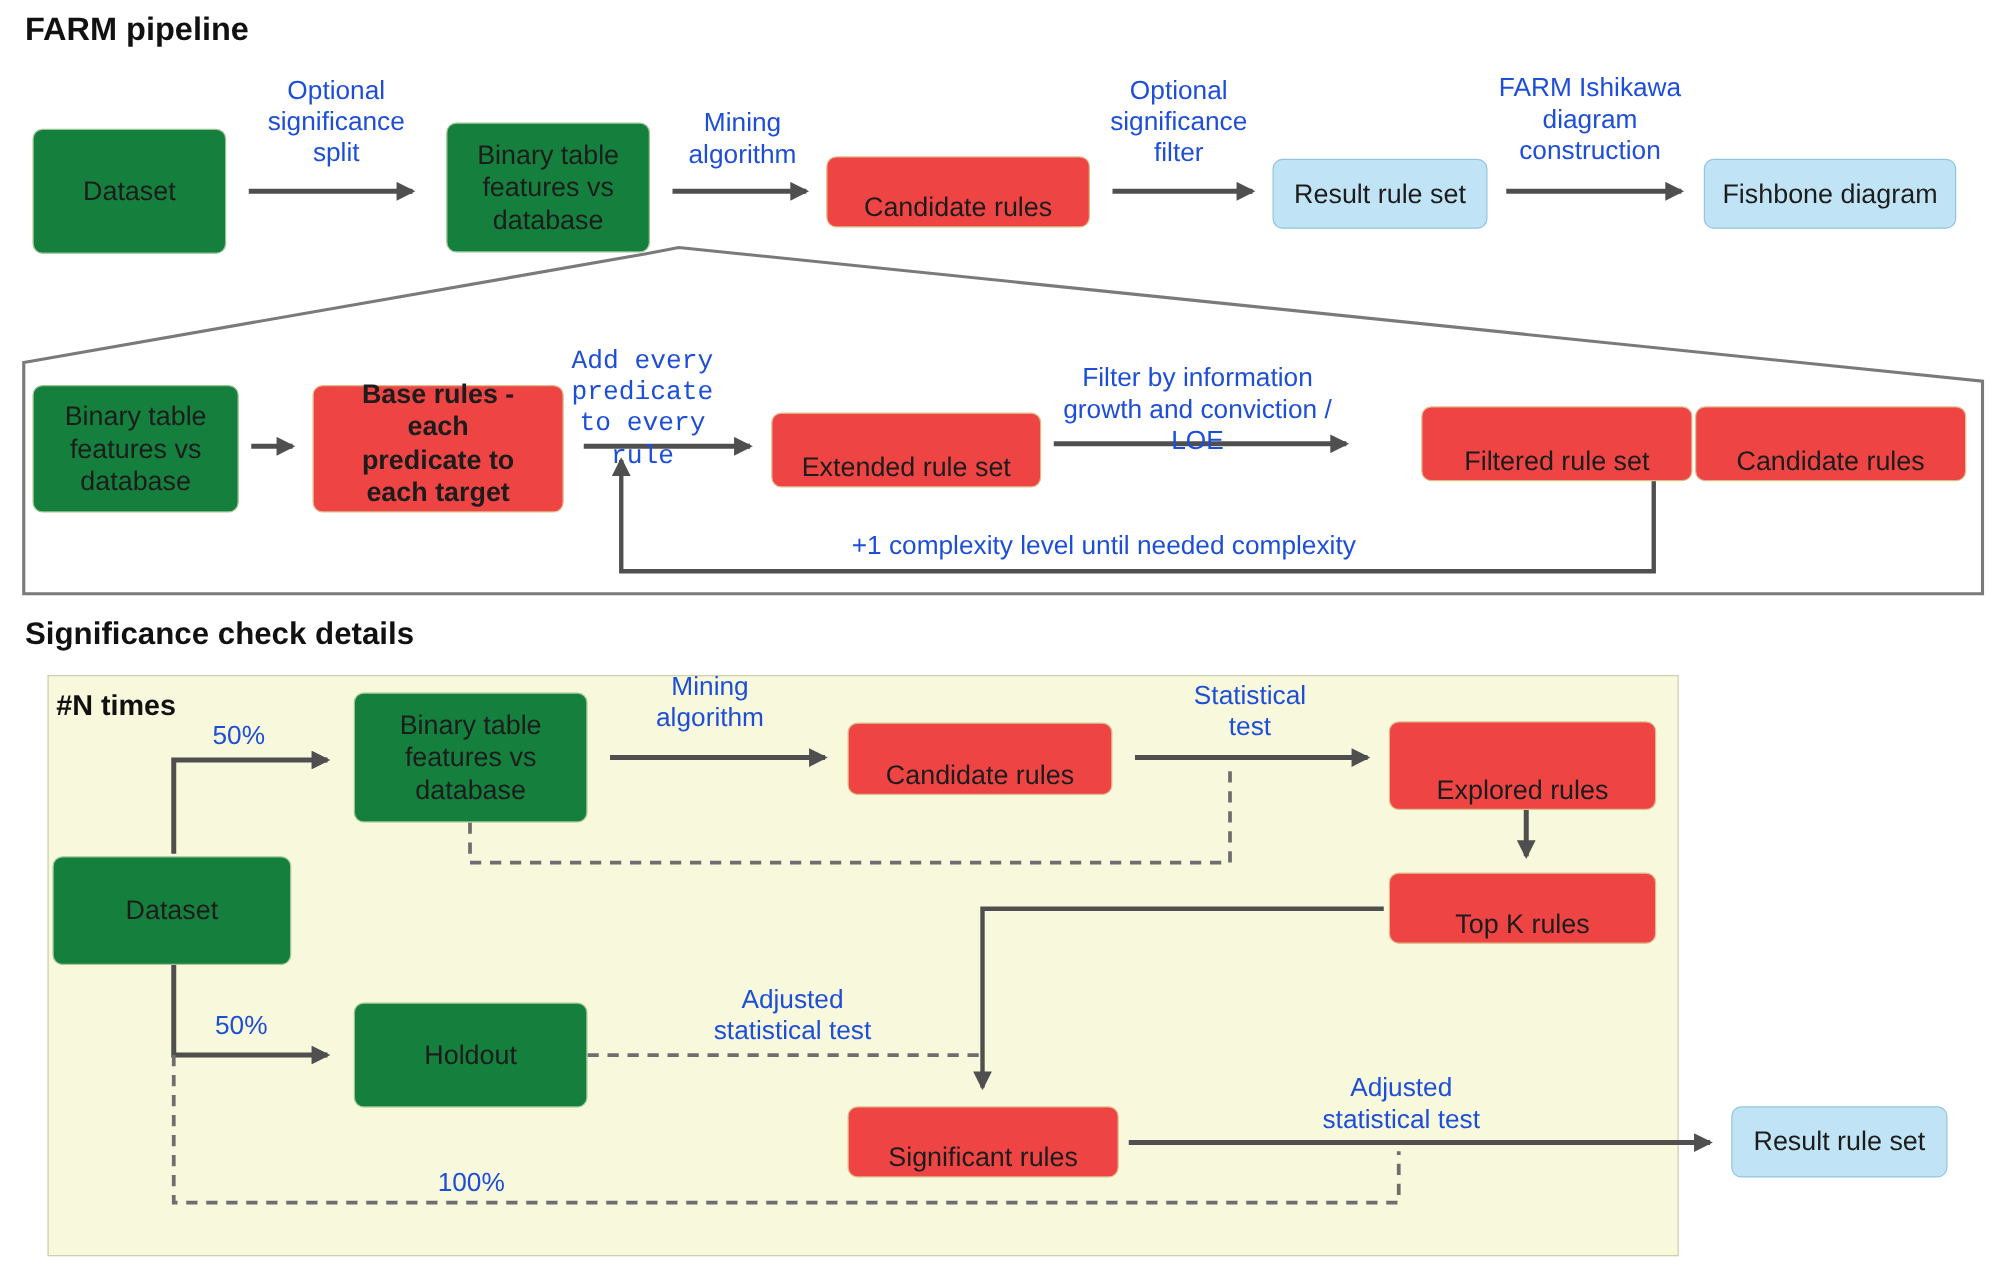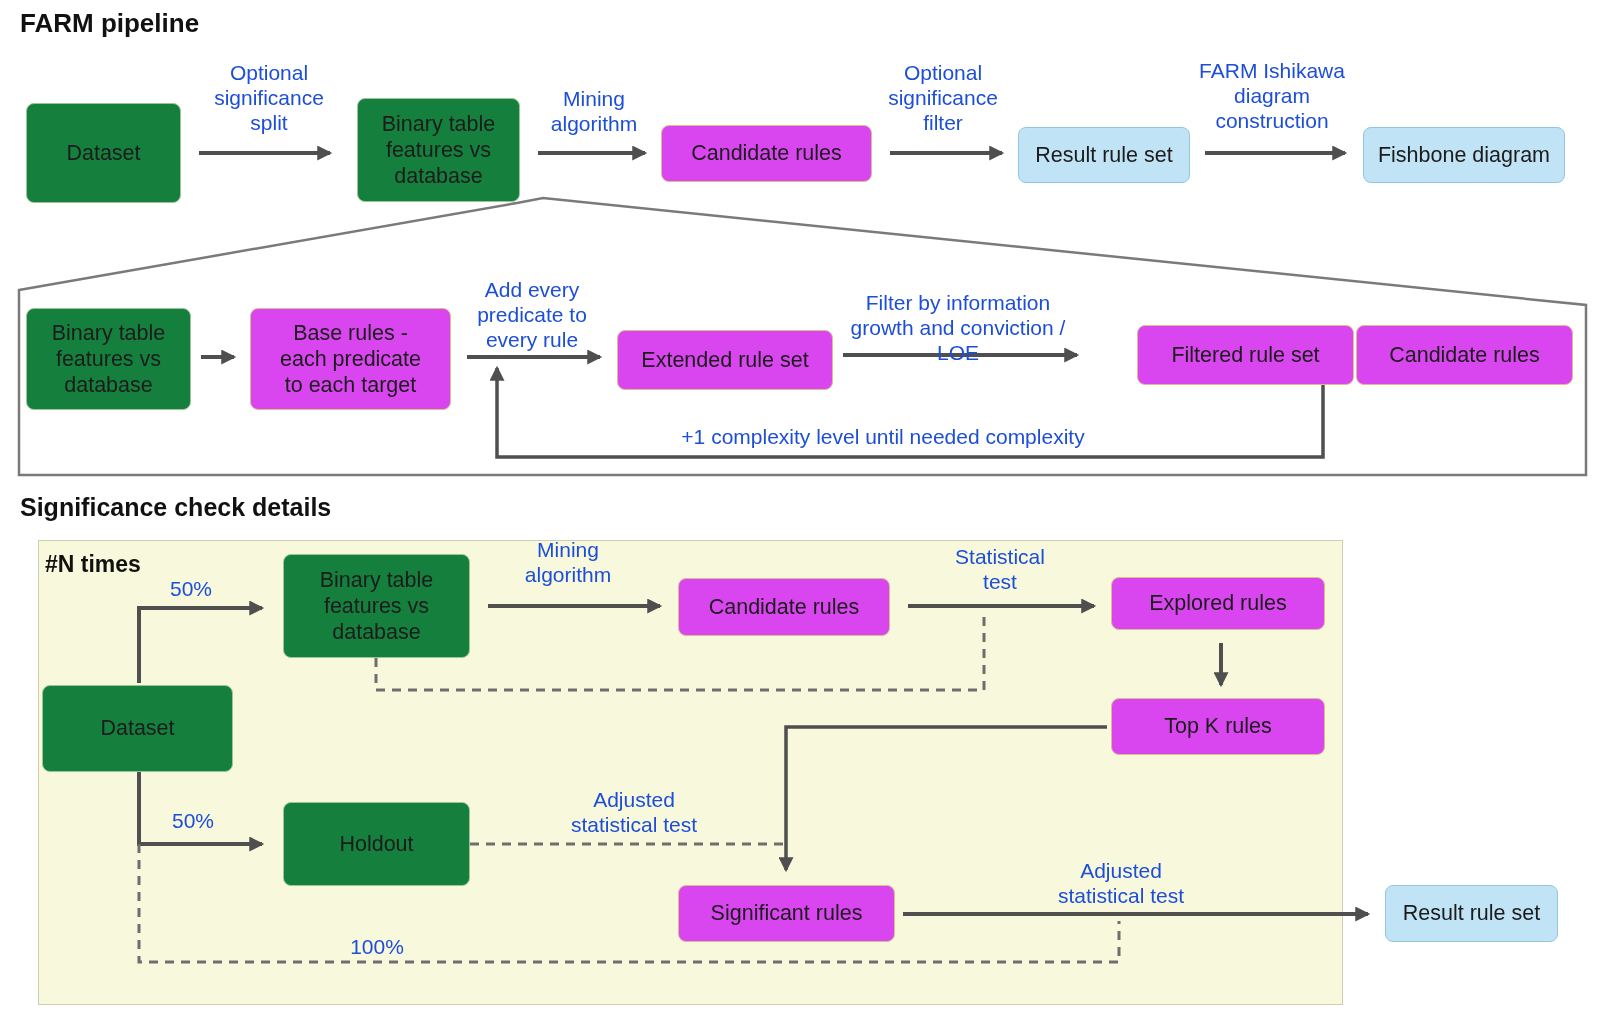--- a/index.html
+++ b/index.html
@@ -14,23 +14,23 @@
     position:absolute;left:38px;top:540px;width:1305px;height:465px;
     background:#f8f8dc;border:1.5px solid #cfcfae;box-sizing:border-box;z-index:0;
   }
   svg.lines{position:absolute;left:0;top:0;z-index:1;}
   .node{
     position:absolute;z-index:2;box-sizing:border-box;border-radius:8px;
     display:flex;align-items:center;justify-content:center;text-align:center;
     font-size:21.5px;line-height:1.22;padding:2px 10px;border:1.5px solid;
   }
   .green {background:#15803d;border-color:#9cc494;}
-  .orange{background:#d946ef;border-color:#ddbe8b;}
+  .orange{background:#ef4444;border-color:#ddbe8b;align-items:flex-end;}
   .blue  {background:#c0e4f5;border-color:#93c5dc;}
-  .pad-wide{padding:2px 28px;}
+  .pad-wide{padding:2px 28px;font-weight:bold;}
   .elabel{
     position:absolute;z-index:2;text-align:center;font-size:21px;line-height:1.2;
     transform:translateX(-50%);color:#1d4ed8;
   }
   .nowrap{white-space:nowrap;}
 </style>
 </head>
 <body>
 
 <div class="stage">
@@ -104,34 +104,34 @@
   <div class="node orange" style="left:617px;top:330px;width:216px;height:60px;">
       <span>Extended rule set</span>
     </div>
   <div class="node orange" style="left:1137px;top:325px;width:217px;height:60px;">
       <span>Filtered rule set</span>
     </div>
   <div class="node orange" style="left:1356px;top:325px;width:217px;height:60px;">
       <span>Candidate rules</span>
     </div>
 
-  <div class="elabel" style="left:532px;top:277px;width:125px;">Add every predicate to every rule</div>
+  <div class="elabel" style="left:514px;top:277px;width:125px;font-family:Liberation Mono, monospace;">Add every predicate to every rule</div>
   <div class="elabel" style="left:958px;top:277px;width:215px;margin-top:13px;">Filter by information growth and conviction / LOE</div>
   <div class="elabel nowrap" style="left:883px;top:424px;">+1 complexity level until needed complexity</div>
 
   <div class="node green" style="left:42px;top:685px;width:191px;height:87px;">
       <span>Dataset</span>
     </div>
   <div class="node green" style="left:283px;top:554px;width:187px;height:104px;">
       <span>Binary table features vs database</span>
     </div>
   <div class="node orange" style="left:678px;top:578px;width:212px;height:58px;">
       <span>Candidate rules</span>
     </div>
-  <div class="node orange" style="left:1111px;top:577px;width:214px;height:53px;">
+  <div class="node orange" style="left:1111px;top:577px;width:214px;height:71px;">
       <span>Explored rules</span>
     </div>
   <div class="node orange" style="left:1111px;top:698px;width:214px;height:57px;">
       <span>Top K rules</span>
     </div>
   <div class="node green" style="left:283px;top:802px;width:187px;height:84px;">
       <span>Holdout</span>
     </div>
   <div class="node orange" style="left:678px;top:885px;width:217px;height:57px;">
       <span>Significant rules</span>

